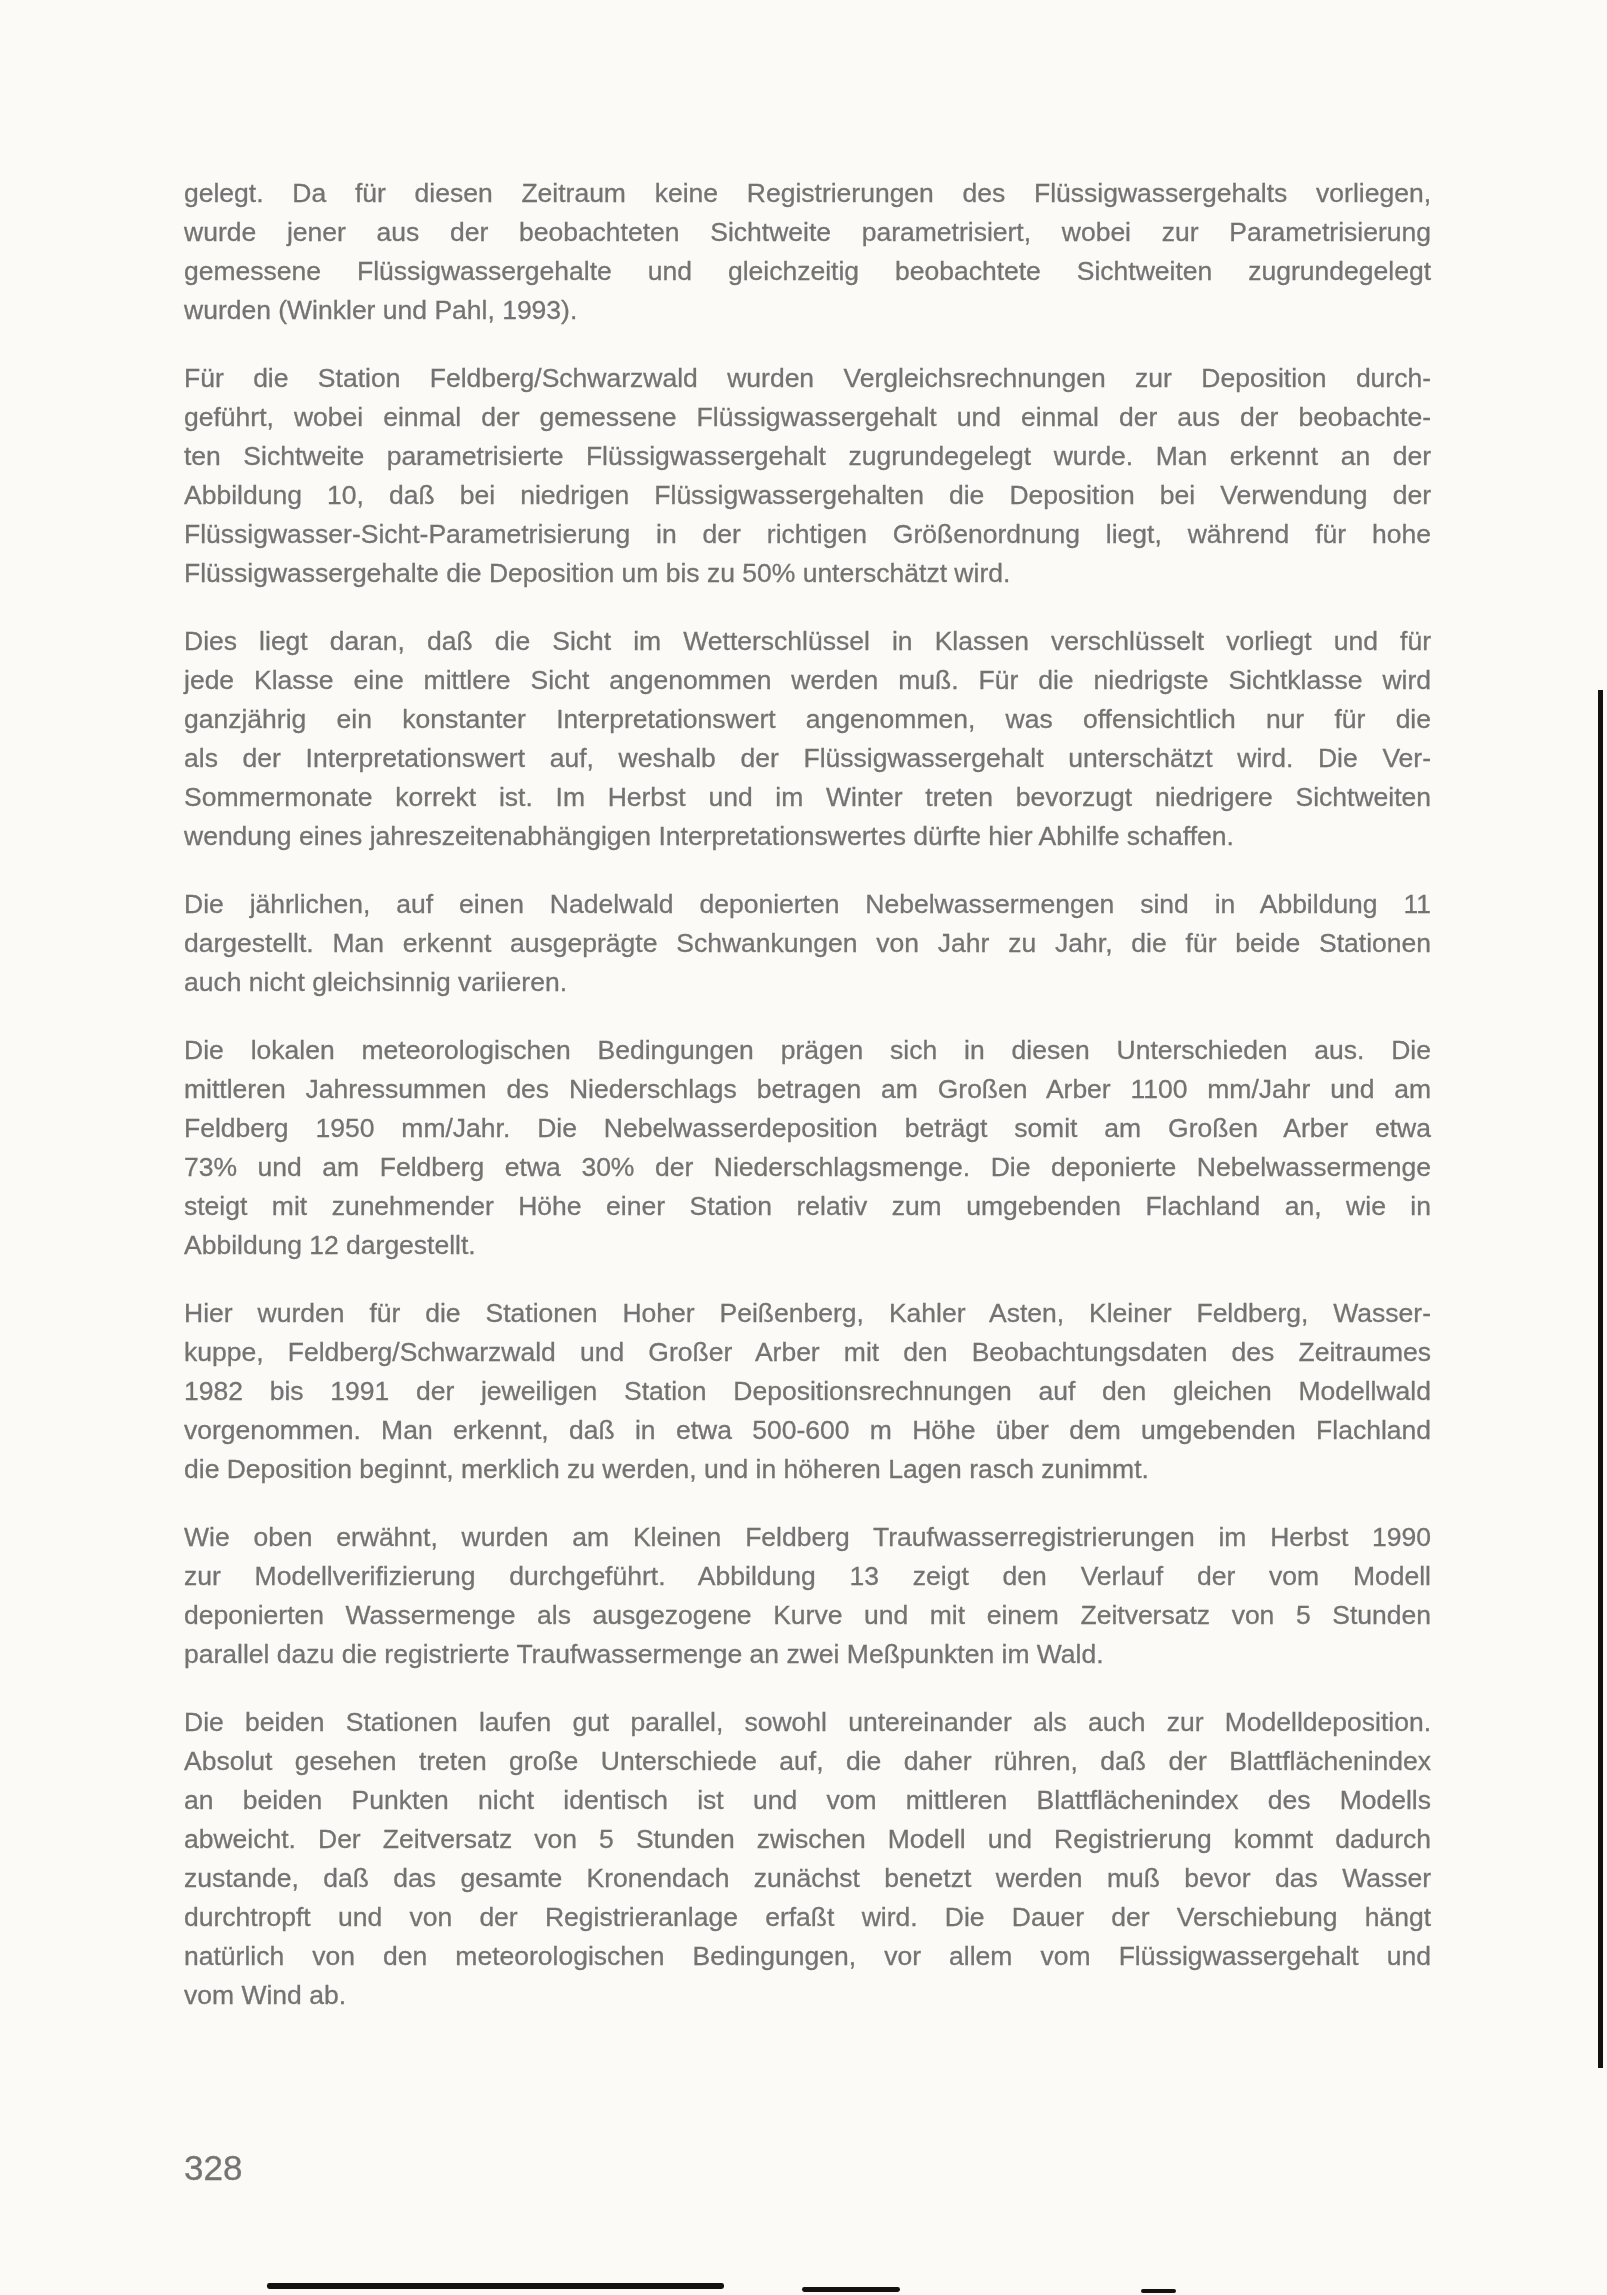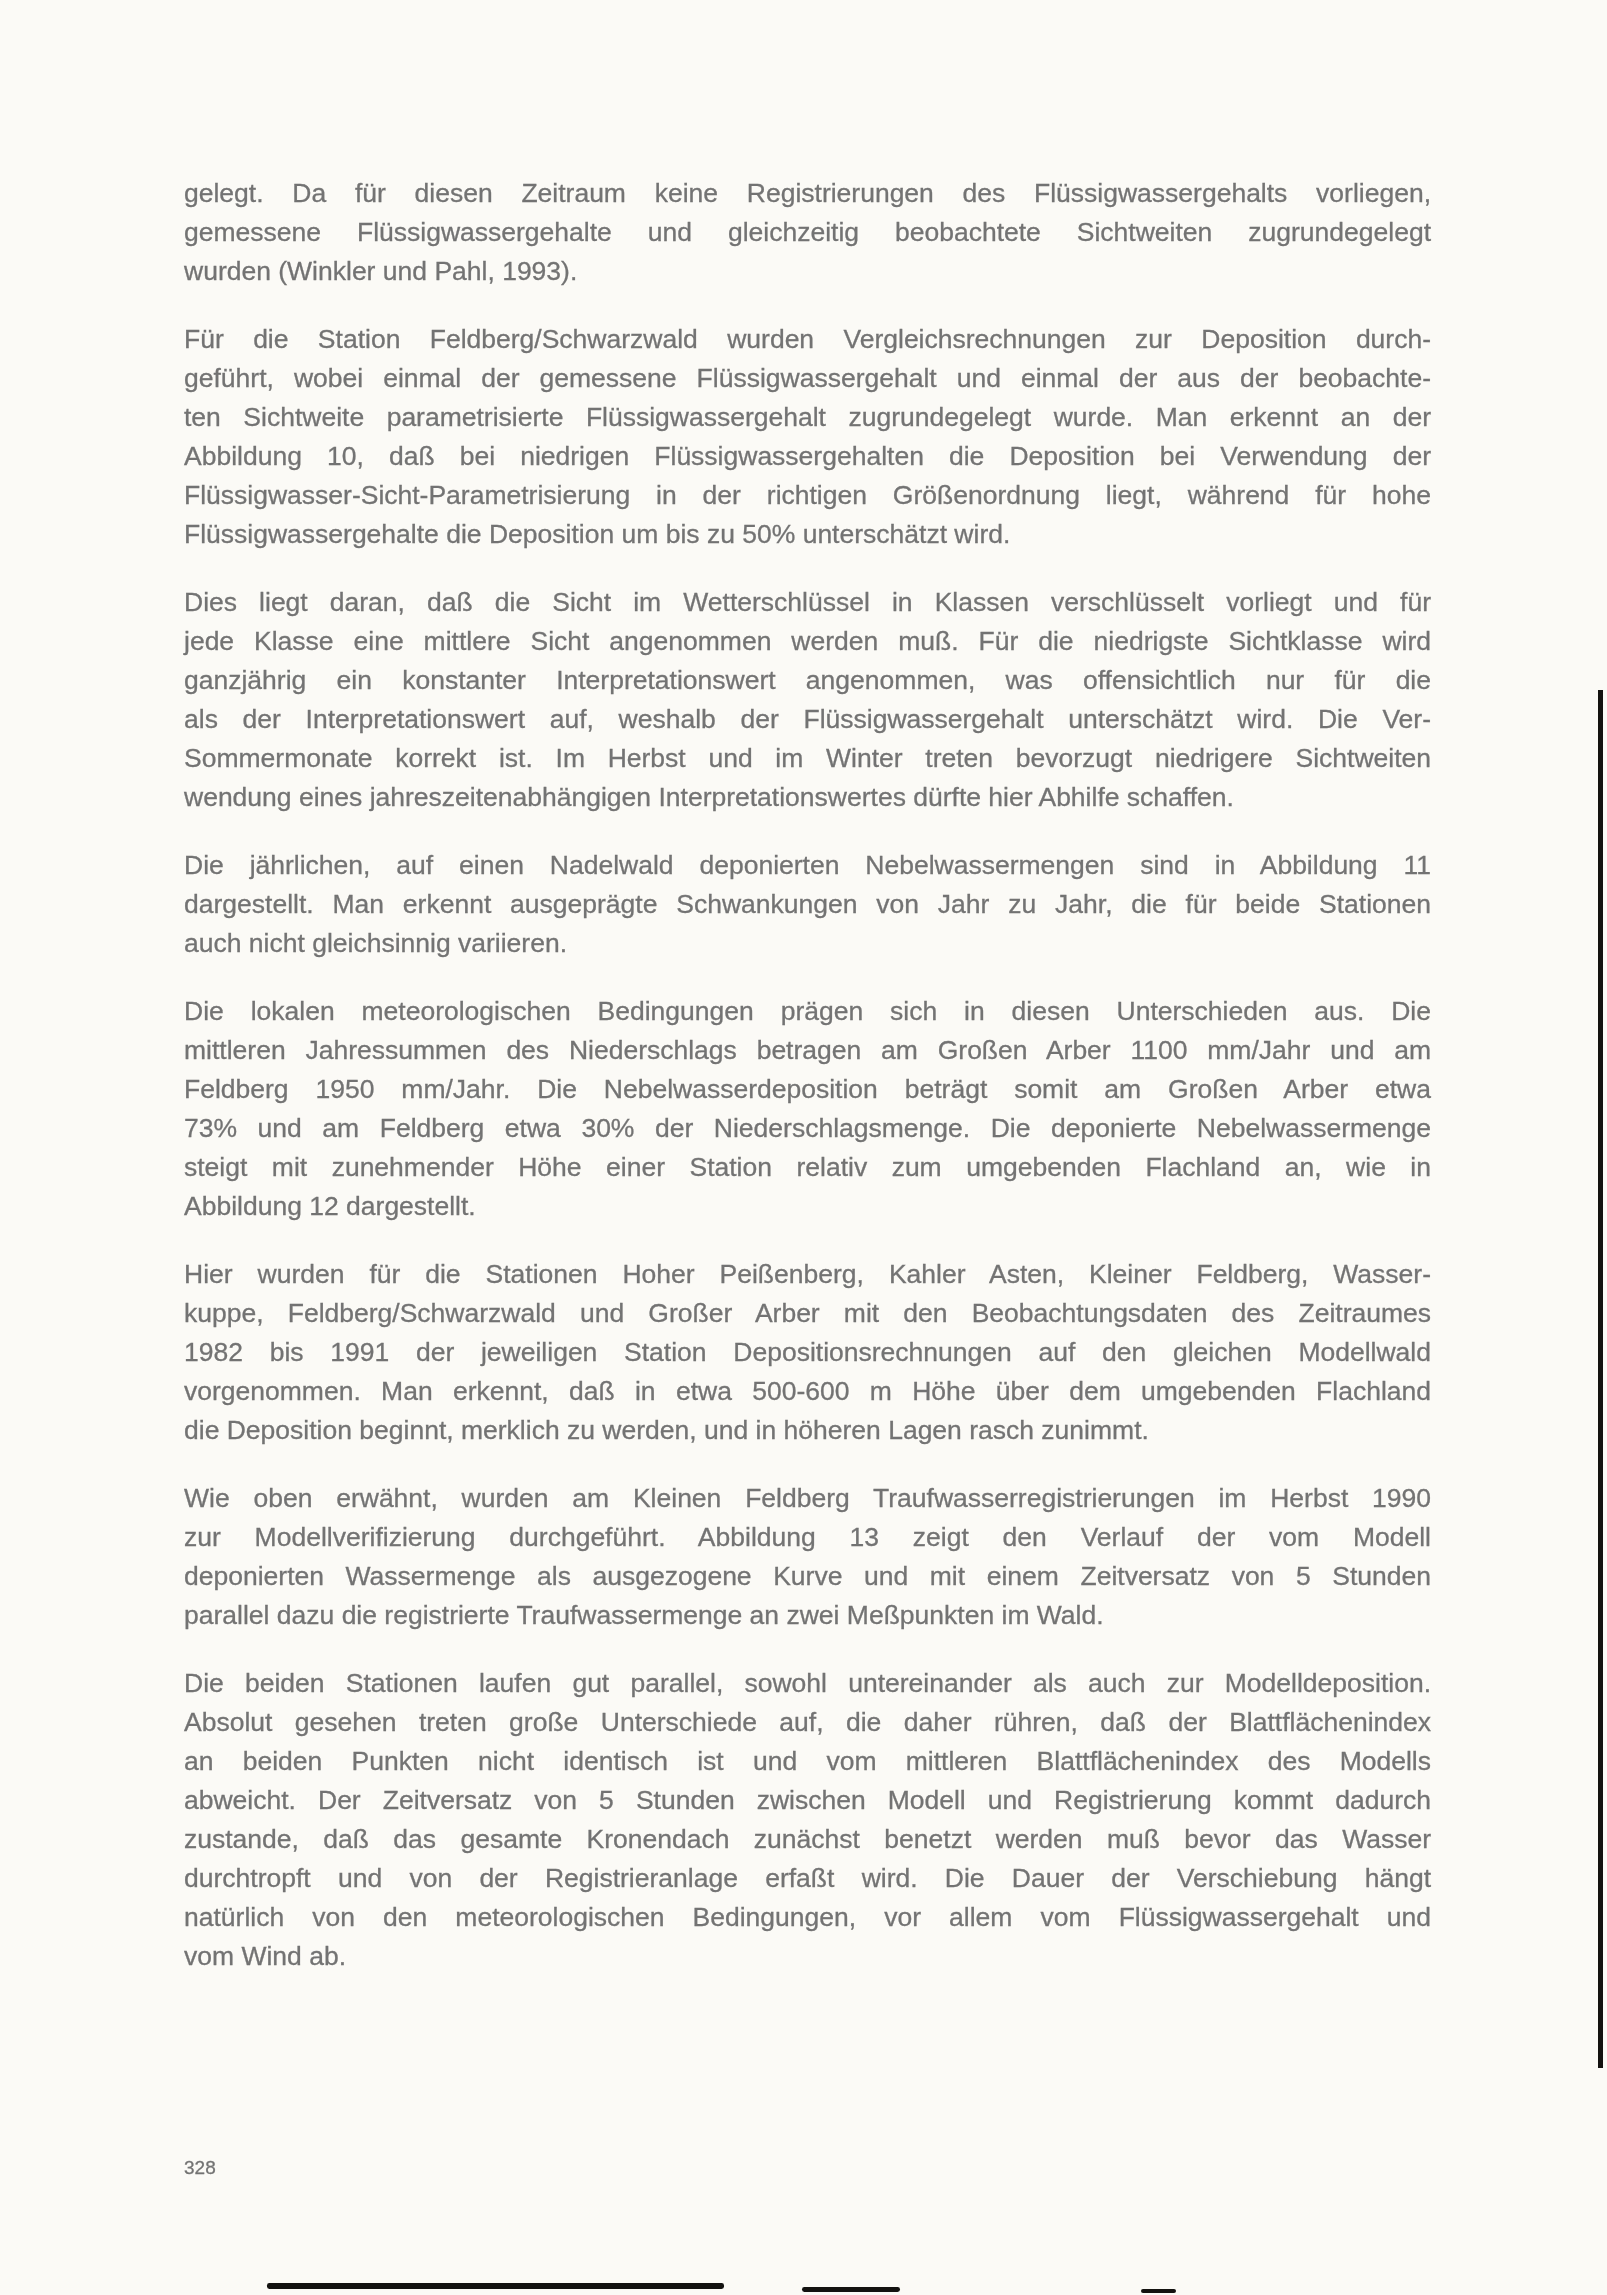--- a/index.html
+++ b/index.html
@@ -40,21 +40,21 @@
     white-space: normal;
     -webkit-text-stroke: 0.3px currentColor;
   }
   .line.last {
     text-align-last: left;
   }
   .page-number {
     position: absolute;
     left: 184px;
     top: 2148px;
-    font-size: 19px;
+    font-size: 35px;
     line-height: 39px;
     -webkit-text-stroke: 0.3px currentColor;
   }
   .artifact {
     position: absolute;
     background: #131210;
   }
   .artifact-right-edge {
     left: 1598px;
     top: 690px;
@@ -84,20 +84,21 @@
   }
 </style>
 </head>
 <body>
 
 <div class="page">
 
   <div class="text-block">
       <div class="paragraph">
         <div class="line">gelegt. Da für diesen Zeitraum keine Registrierungen des Flüssigwassergehalts vorliegen,</div>
+        <div class="line">wurde jener aus der beobachteten Sichtweite parametrisiert, wobei zur Parametrisierung</div>
         <div class="line">gemessene Flüssigwassergehalte und gleichzeitig beobachtete Sichtweiten zugrundegelegt</div>
         <div class="line last">wurden (Winkler und Pahl, 1993).</div>
       </div>
       <div class="paragraph">
         <div class="line">Für die Station Feldberg/Schwarzwald wurden Vergleichsrechnungen zur Deposition durch-</div>
         <div class="line">geführt, wobei einmal der gemessene Flüssigwassergehalt und einmal der aus der beobachte-</div>
         <div class="line">ten Sichtweite parametrisierte Flüssigwassergehalt zugrundegelegt wurde. Man erkennt an der</div>
         <div class="line">Abbildung 10, daß bei niedrigen Flüssigwassergehalten die Deposition bei Verwendung der</div>
         <div class="line">Flüssigwasser-Sicht-Parametrisierung in der richtigen Größenordnung liegt, während für hohe</div>
         <div class="line last">Flüssigwassergehalte die Deposition um bis zu 50% unterschätzt wird.</div>

